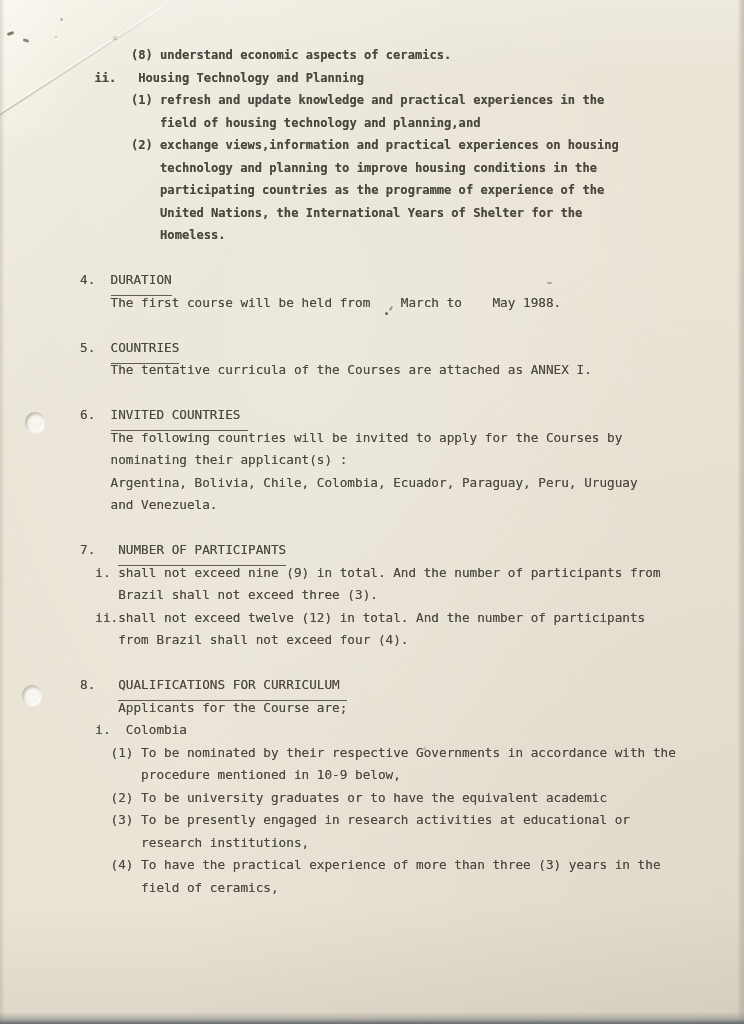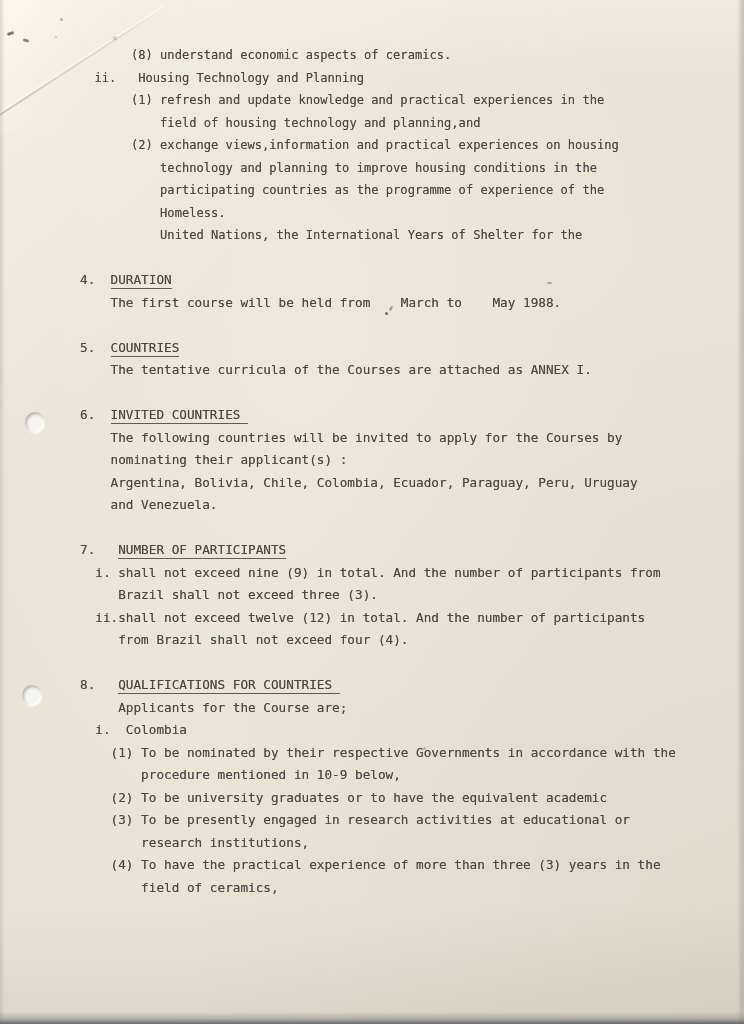--- a/index.html
+++ b/index.html
@@ -23,24 +23,24 @@
     color:#4b463e;
     text-shadow:0 0 0.5px rgba(75,70,62,0.55);
   }
   .line{
     white-space:pre;
     height:22.5px;
     line-height:22.5px;
     font-size:12.7px;
   }
   
-  .line:nth-child(-n+9){font-size:12.1px;}
+  .line:nth-child(-n+9){font-size:12.1px;font-weight:bold;}
   .u{
     border-bottom:1.4px solid rgba(72,67,58,0.85);
-    padding-bottom:1px;
+    padding-bottom:8px;
   }
   
   .corner-fold{
     position:absolute;top:0;left:0;width:185px;height:135px;pointer-events:none;
     background:linear-gradient(123deg, rgba(251,248,241,0.95) 0%, rgba(247,243,233,0.6) 30%, rgba(233,228,214,0) 52%);
   }
   .fold-crease{
     position:absolute;top:116px;left:-4px;width:200px;height:2px;
     transform:rotate(-33deg);transform-origin:left top;
     background:linear-gradient(to right, rgba(165,155,135,0.5), rgba(180,170,150,0.18) 80%, rgba(180,170,150,0));
@@ -95,42 +95,42 @@
   <div class="hole hole-bottom"></div>
 
   <div class="doc">
       <div class="line">       (8) understand economic aspects of ceramics.</div>
       <div class="line">  ii.   Housing Technology and Planning</div>
       <div class="line">       (1) refresh and update knowledge and practical experiences in the</div>
       <div class="line">           field of housing technology and planning,and</div>
       <div class="line">       (2) exchange views,information and practical experiences on housing</div>
       <div class="line">           technology and planning to improve housing conditions in the</div>
       <div class="line">           participating countries as the programme of experience of the</div>
+      <div class="line">           United Nations, the International Years of Shelter for the</div>
       <div class="line">           Homeless.</div>
-      <div class="line">           United Nations, the International Years of Shelter for the</div>
       <div class="line"></div>
       <div class="line"><span>4.  </span><span class="u">DURATION</span></div>
       <div class="line">    The first course will be held from    March to    May 1988.</div>
       <div class="line"></div>
       <div class="line"><span>5.  </span><span class="u">COUNTRIES</span></div>
       <div class="line">    The tentative curricula of the Courses are attached as ANNEX I.</div>
       <div class="line"></div>
       <div class="line"><span>6.  </span><span class="u">INVITED COUNTRIES </span></div>
       <div class="line">    The following countries will be invited to apply for the Courses by</div>
       <div class="line">    nominating their applicant(s) :</div>
       <div class="line">    Argentina, Bolivia, Chile, Colombia, Ecuador, Paraguay, Peru, Uruguay</div>
       <div class="line">    and Venezuela.</div>
       <div class="line"></div>
       <div class="line"><span>7.   </span><span class="u">NUMBER OF PARTICIPANTS</span></div>
       <div class="line">  i. shall not exceed nine (9) in total. And the number of participants from</div>
       <div class="line">     Brazil shall not exceed three (3).</div>
       <div class="line">  ii.shall not exceed twelve (12) in total. And the number of participants</div>
       <div class="line">     from Brazil shall not exceed four (4).</div>
       <div class="line"></div>
-      <div class="line"><span>8.   </span><span class="u">QUALIFICATIONS FOR COUNTRIES </span></div>
+      <div class="line"><span>8.   </span><span class="u">QUALIFICATIONS FOR CURRICULUM </span></div>
       <div class="line">     Applicants for the Course are;</div>
       <div class="line">  i.  Colombia</div>
       <div class="line">    (1) To be nominated by their respective Governments in accordance with the</div>
       <div class="line">        procedure mentioned in 10-9 below,</div>
       <div class="line">    (2) To be university graduates or to have the equivalent academic</div>
       <div class="line">    (3) To be presently engaged in research activities at educational or</div>
       <div class="line">        research institutions,</div>
       <div class="line">    (4) To have the practical experience of more than three (3) years in the</div>
       <div class="line">        field of ceramics,</div>
     </div>

